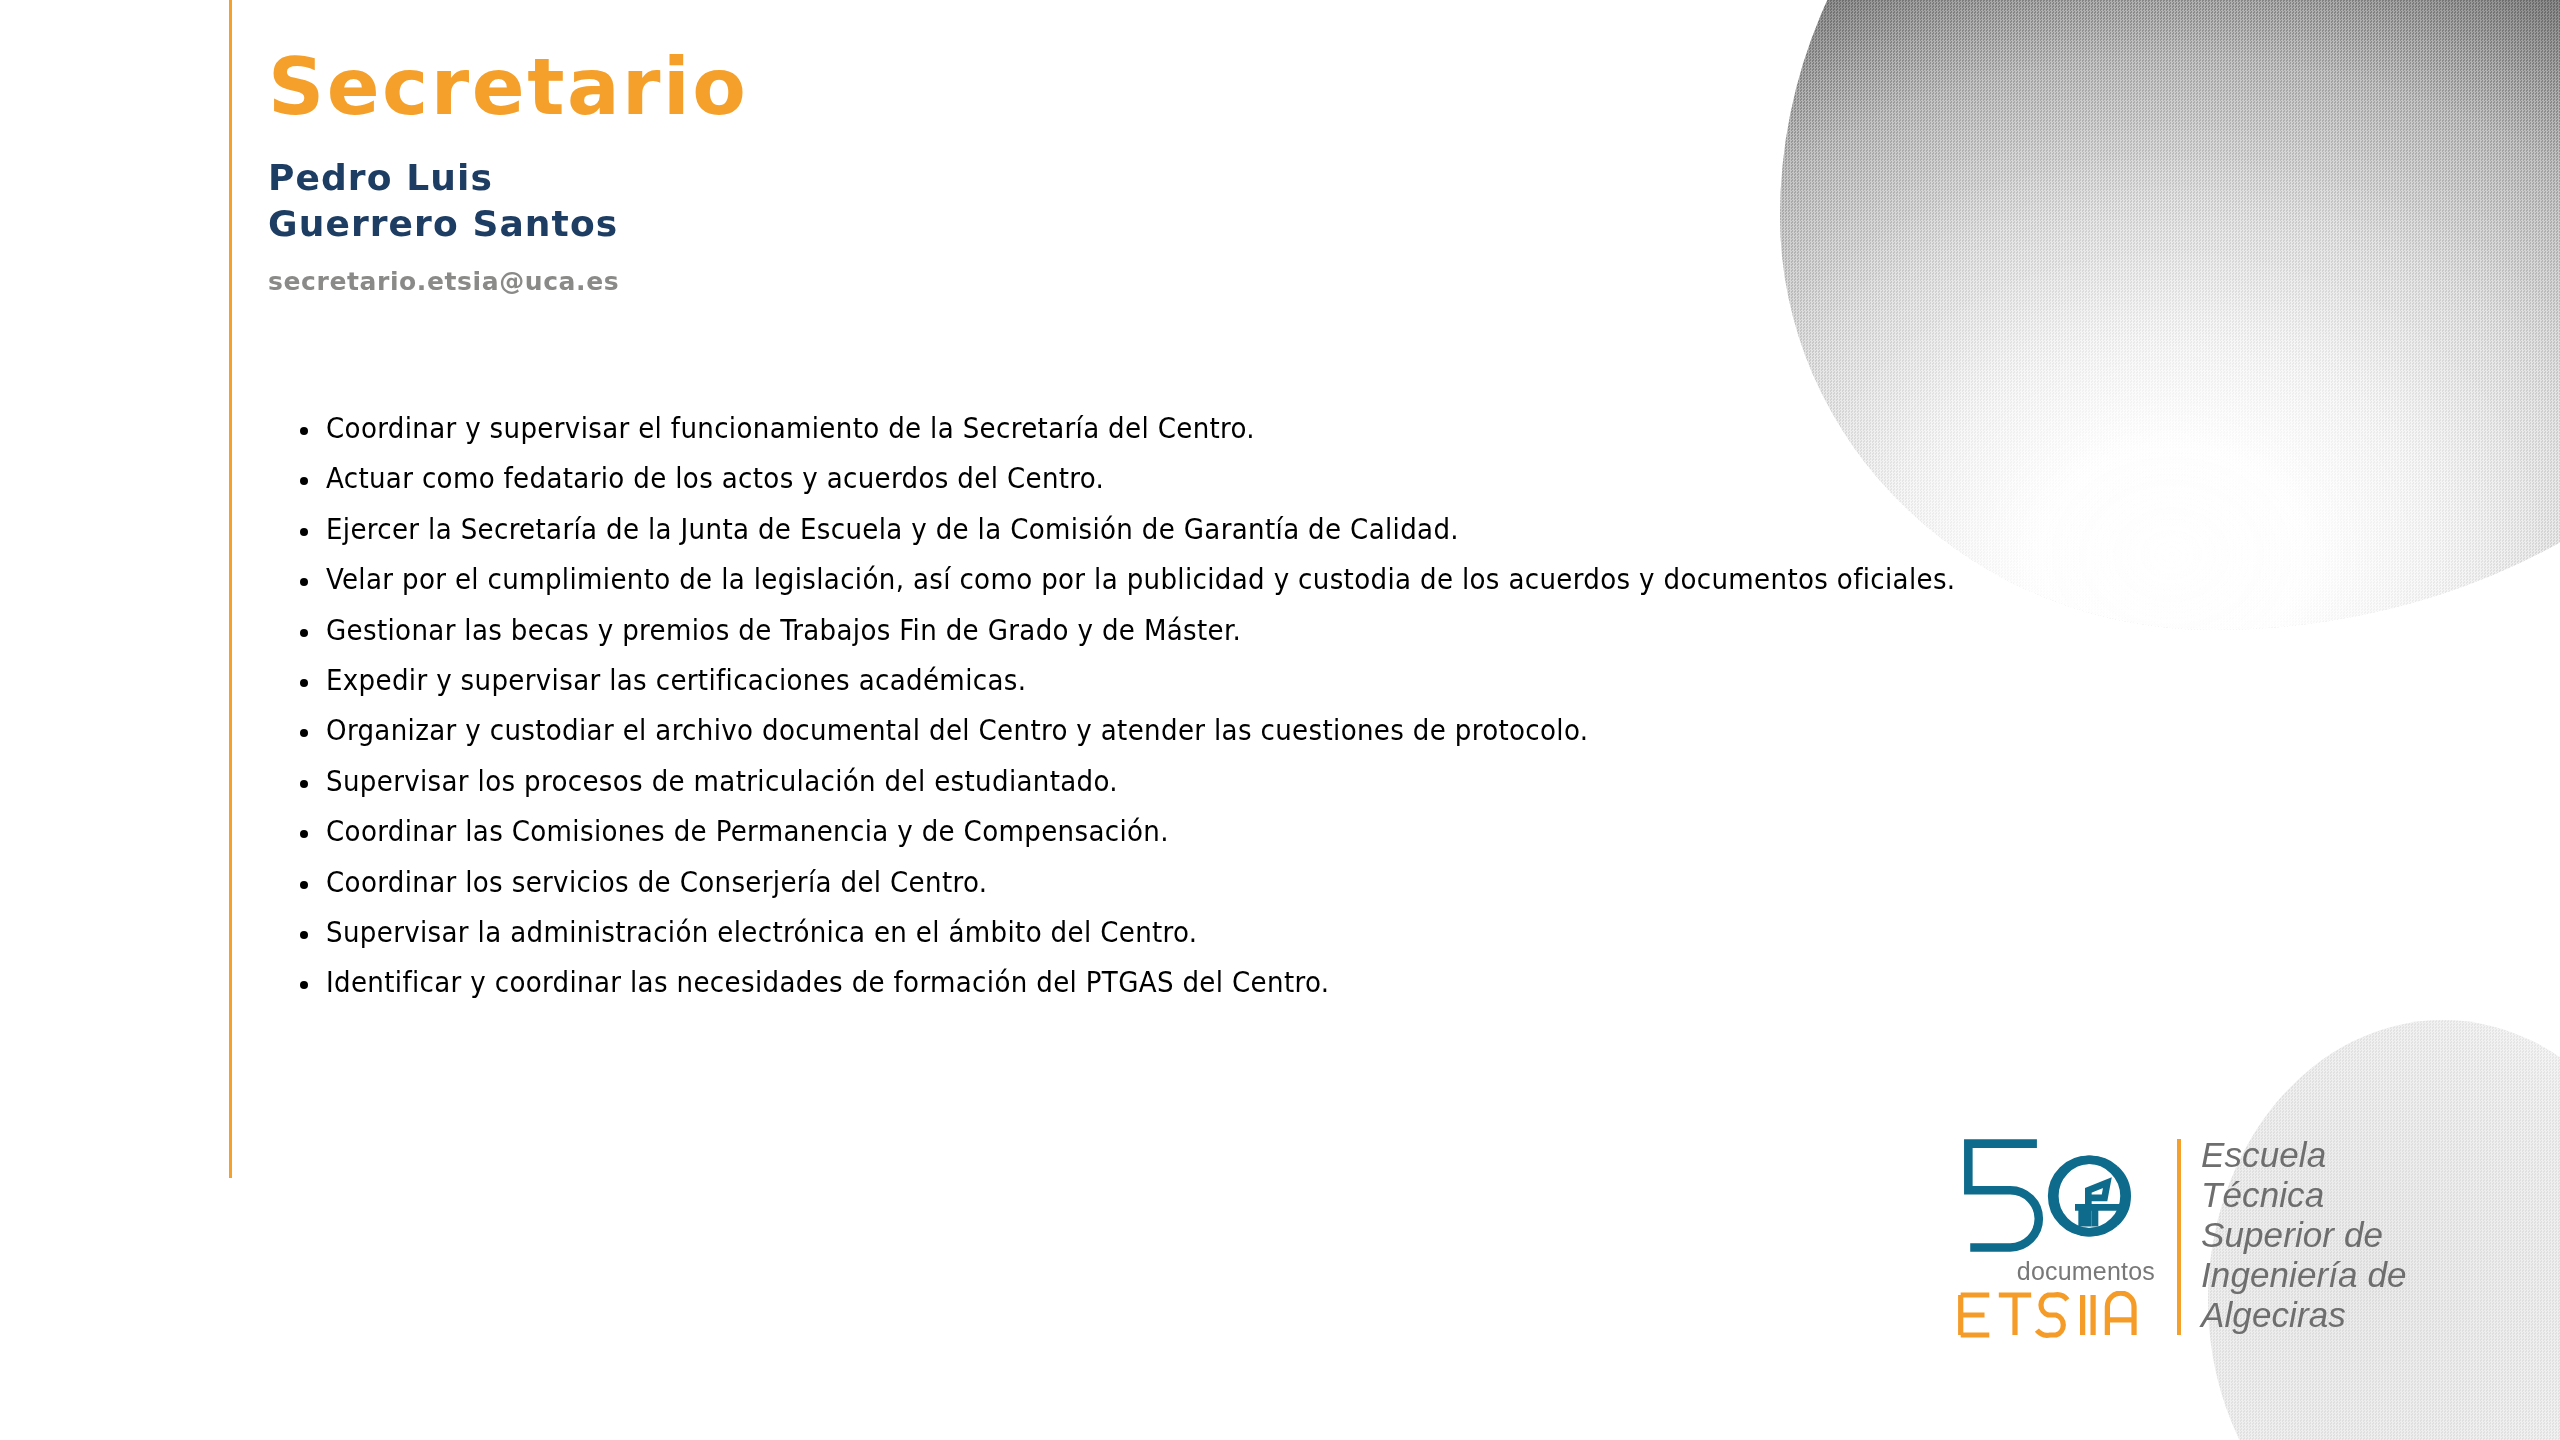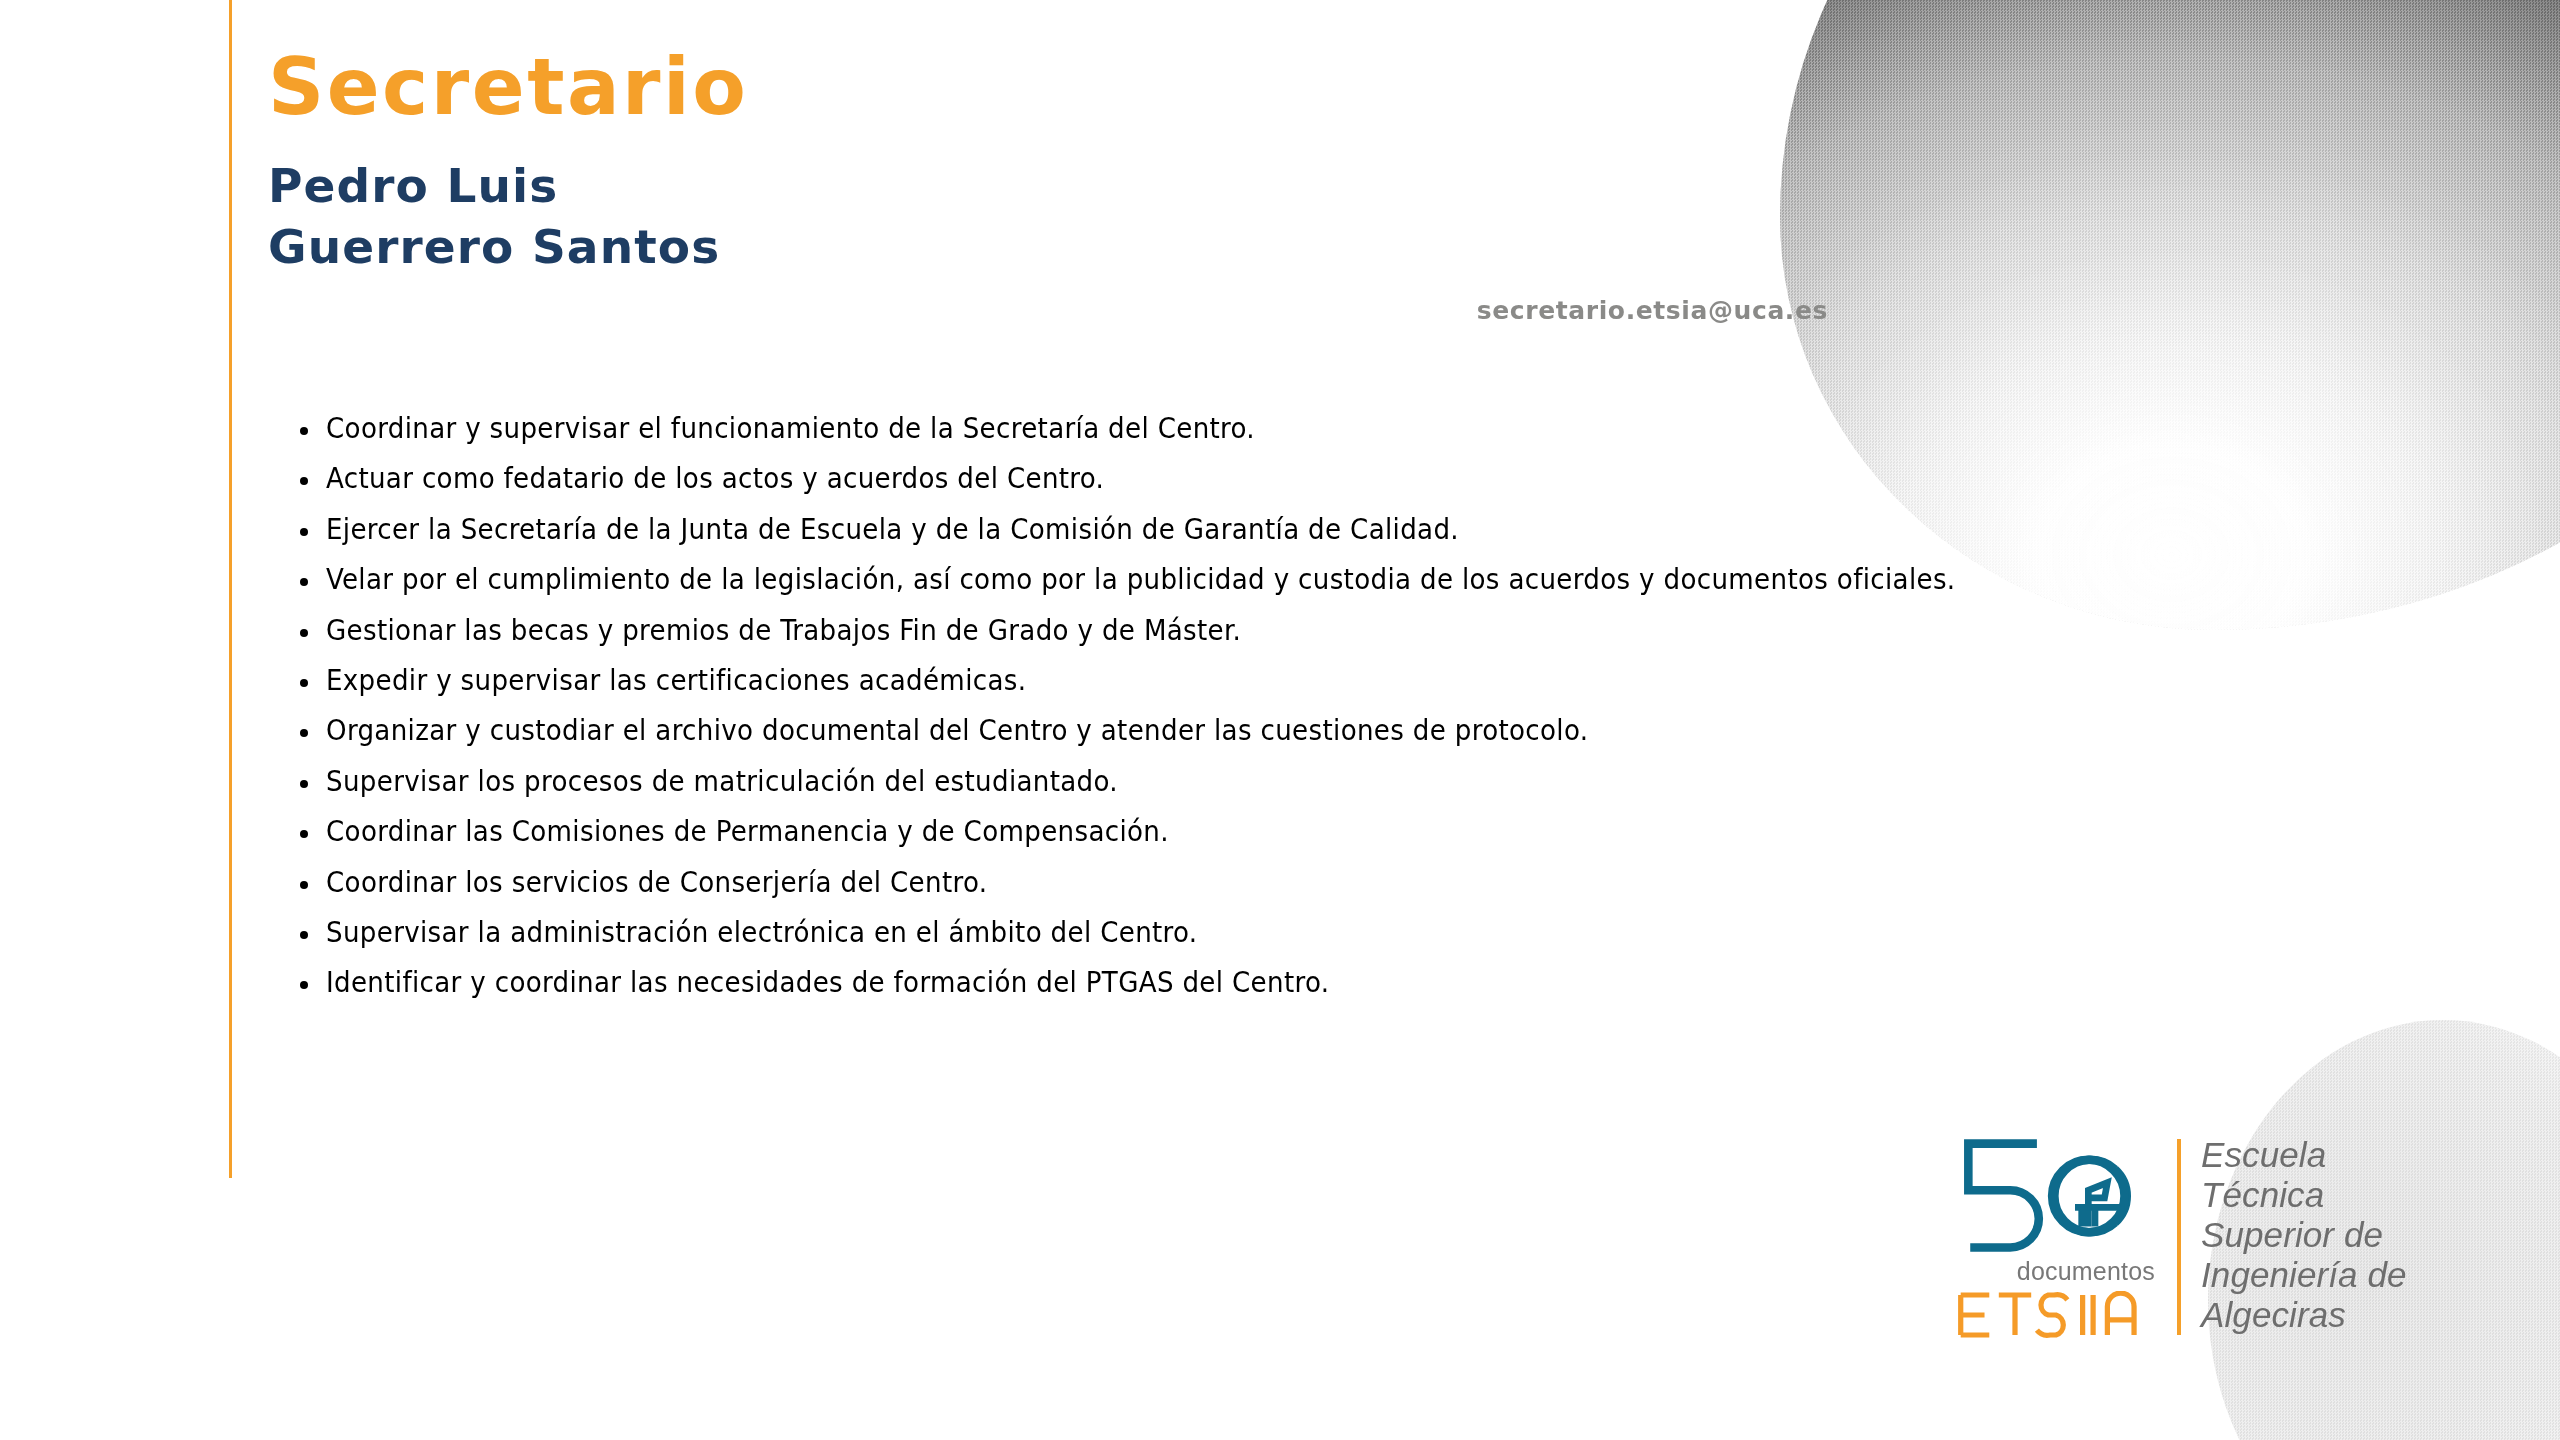--- a/index.html
+++ b/index.html
@@ -102,37 +102,36 @@
     font-family: "DejaVu Sans", "Liberation Sans", sans-serif;
     font-size: 78px;
     font-weight: 700;
     line-height: 1.02;
     letter-spacing: 2.5px;
     color: #F5A02A;
     margin: 0;
   }
   .person-name {
     font-family: "DejaVu Sans", "Liberation Sans", sans-serif;
-    font-size: 47px;
+    font-size: 36px;
     font-weight: 700;
     line-height: 1.30;
     letter-spacing: 1.1px;
     color: #1E3D63;
     margin: 27px 0 0 0;
   }
   .person-name .nm-line { display: block; }
 
   .person-email {
     font-family: "DejaVu Sans", "Liberation Sans", sans-serif;
     font-size: 25px;
     font-weight: 700;
     letter-spacing: 0.6px;
     color: #8A8A88;
     margin: 19px 0 0 0;
-    text-align: right;
   }
 
   
   .duties {
     position: absolute;
     left: 292px;
     top: 414px;
     width: 2130px;
     margin: 0;
     padding: 0;

